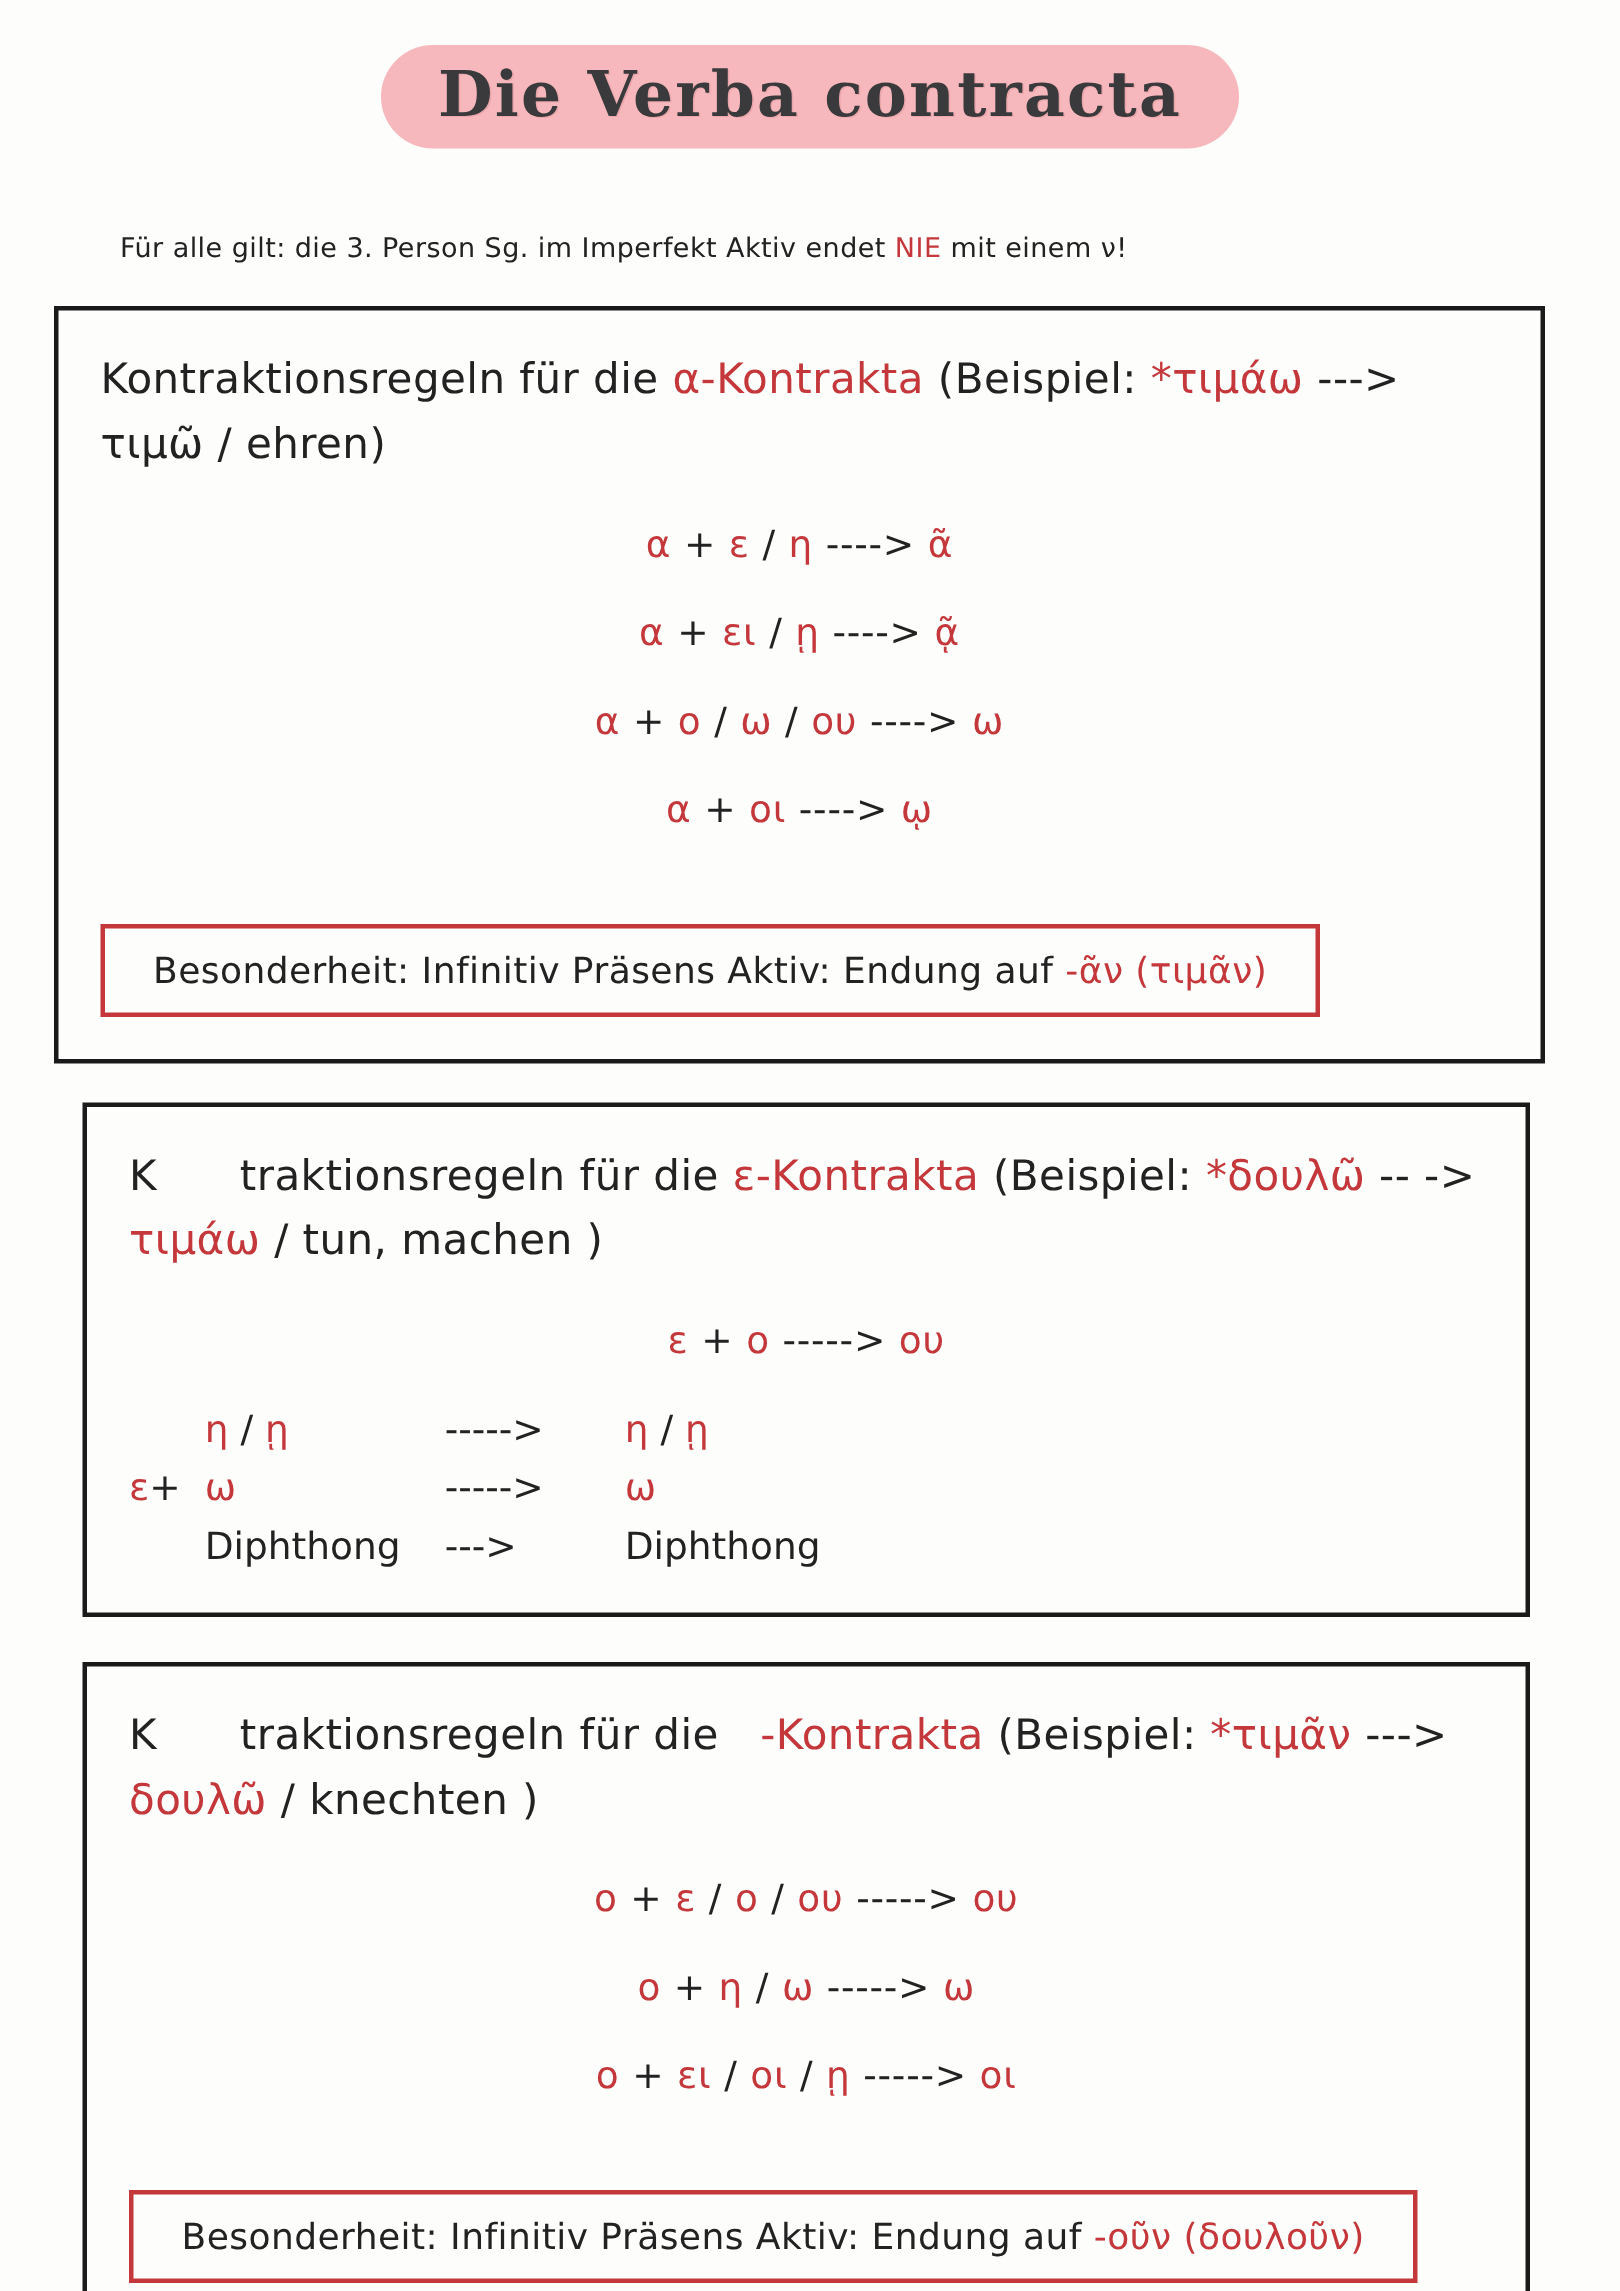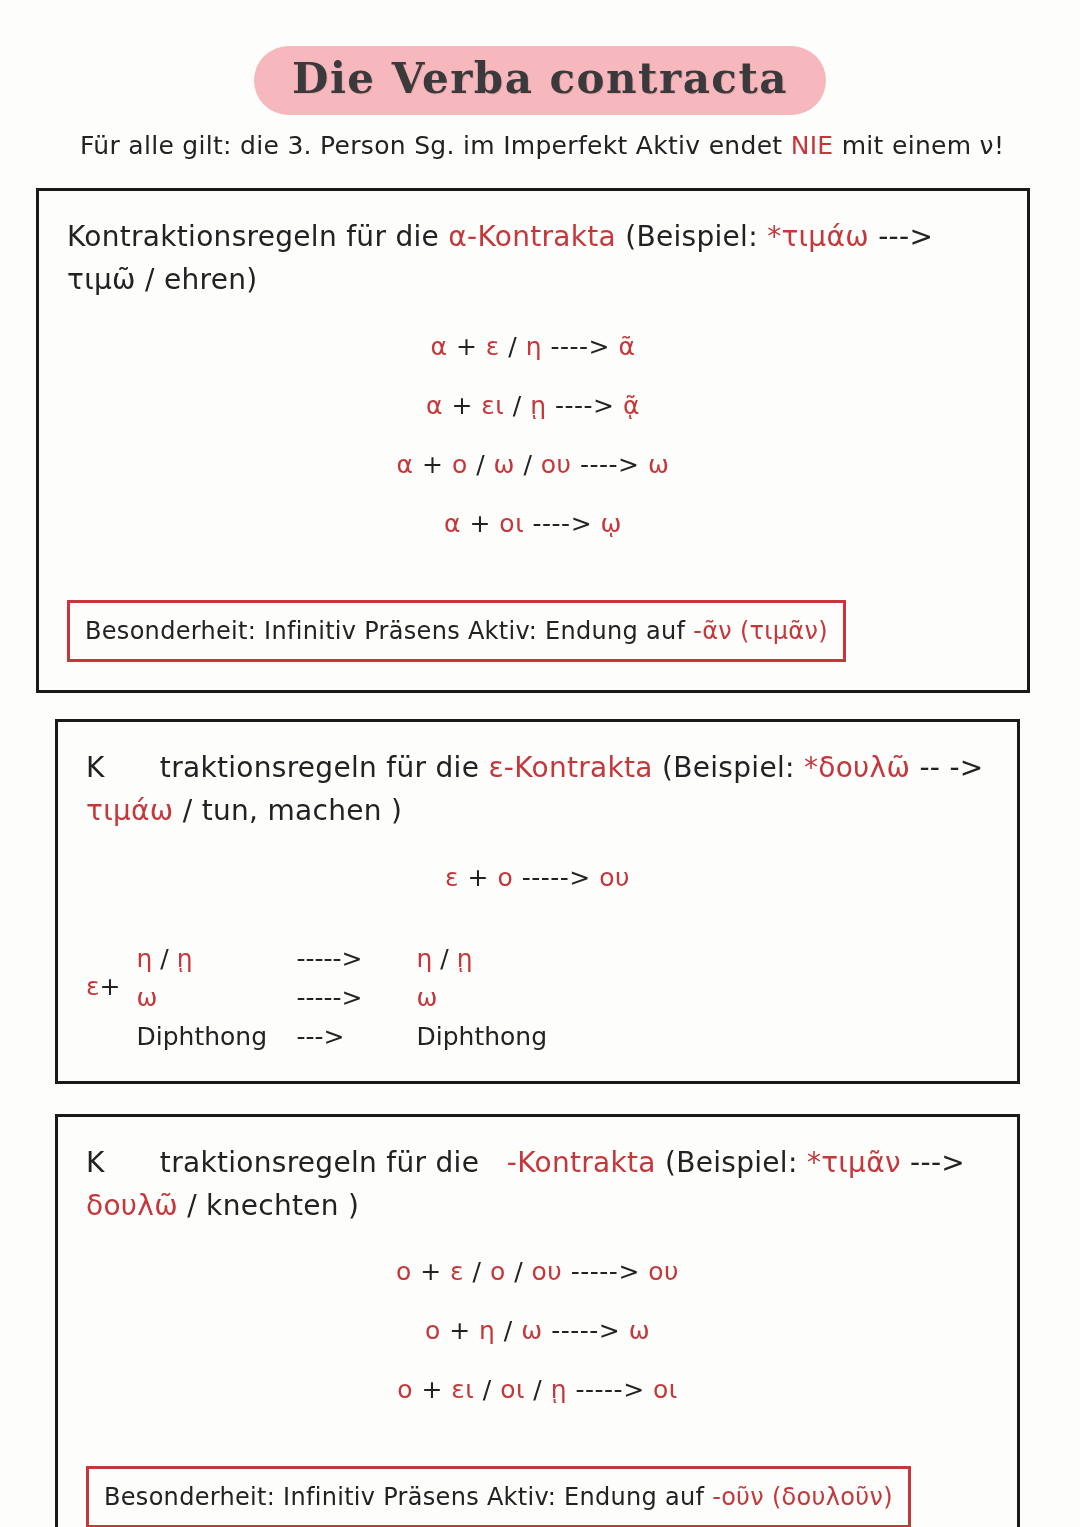--- a/index.html
+++ b/index.html
@@ -9,36 +9,36 @@
     font-family: "DejaVu Sans", sans-serif;
     color: #222222;
   }
   .page {
     width: 1080px;
     min-height: 1527px;
     padding: 30px 0 40px;
     background: #fdfdfc;
     overflow: hidden;
   }
-  .title-row { text-align: center; margin-top: 16px; }
+  .title-row { text-align: center; }
   .title-pill {
     display: inline-block;
     background: #f6b8bc;
     border-radius: 48px;
     padding: 8px 38px 12px;
     font-family: "DejaVu Serif", serif;
     font-size: 42px;
     font-weight: 700;
     letter-spacing: 1.5px;
     color: #3a3a3c;
     text-shadow: 1px 1px 0 #eaa6ab;
   }
   .intro {
-    font-size: 25px;
-    margin: 16px 60px 28px 80px;
+    font-size: 18px;
+    margin: 56px 60px 28px 80px;
     white-space: pre-wrap;
     letter-spacing: 0.3px;
   }
   .box {
     border: 3px solid #1a1a1a;
     padding: 22px 28px 28px;
     background: transparent;
   }
   .box--first  { margin: 0 50px 26px 36px; }
   .box--narrow { margin: 0 60px 30px 55px; }
@@ -54,35 +54,35 @@
     margin: 30px 0;
     white-space: pre-wrap;
     letter-spacing: 0.5px;
     text-align: center;
   }
   .red { color: #c4383b; }
   .ink { color: #222222; }
   .note {
     border: 3px solid #c4383b;
     display: inline-block;
-    padding: 14px 15px;
+    padding: 14px 32px;
     margin-top: 32px;
     font-size: 24px;
     white-space: pre-wrap;
     letter-spacing: 0.3px;
   }
   .group {
     display: flex;
     align-items: center;
     gap: 16px;
     margin: 28px 0 2px;
     font-size: 25px;
   }
   .group-prefix { white-space: pre; }
-  .group-rows { display: flex; flex-direction: column; gap: 10px; margin-top: 22px; }
+  .group-rows { display: flex; flex-direction: column; gap: 10px; }
   .group-row {
     display: grid;
     grid-template-columns: 160px 120px auto;
     align-items: baseline;
     white-space: pre-wrap;
   }
 </style>
 </head>
 <body>
 

